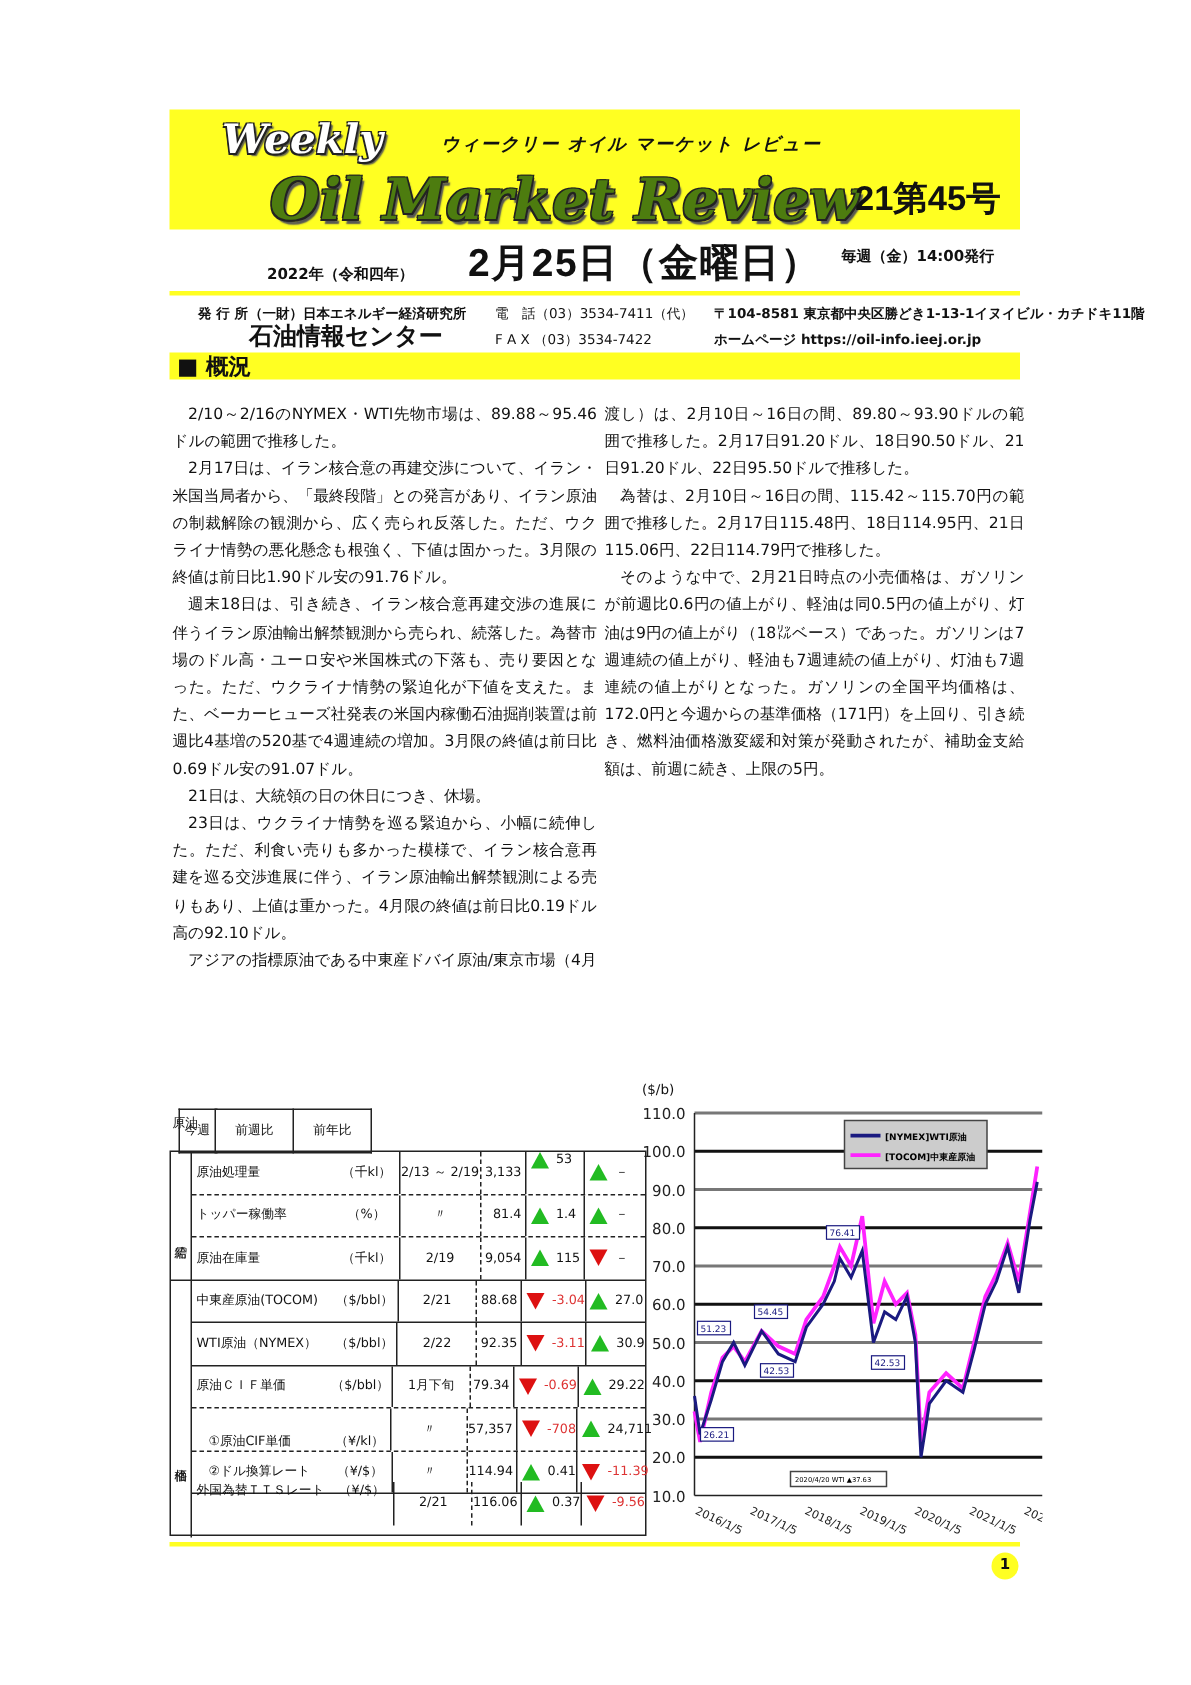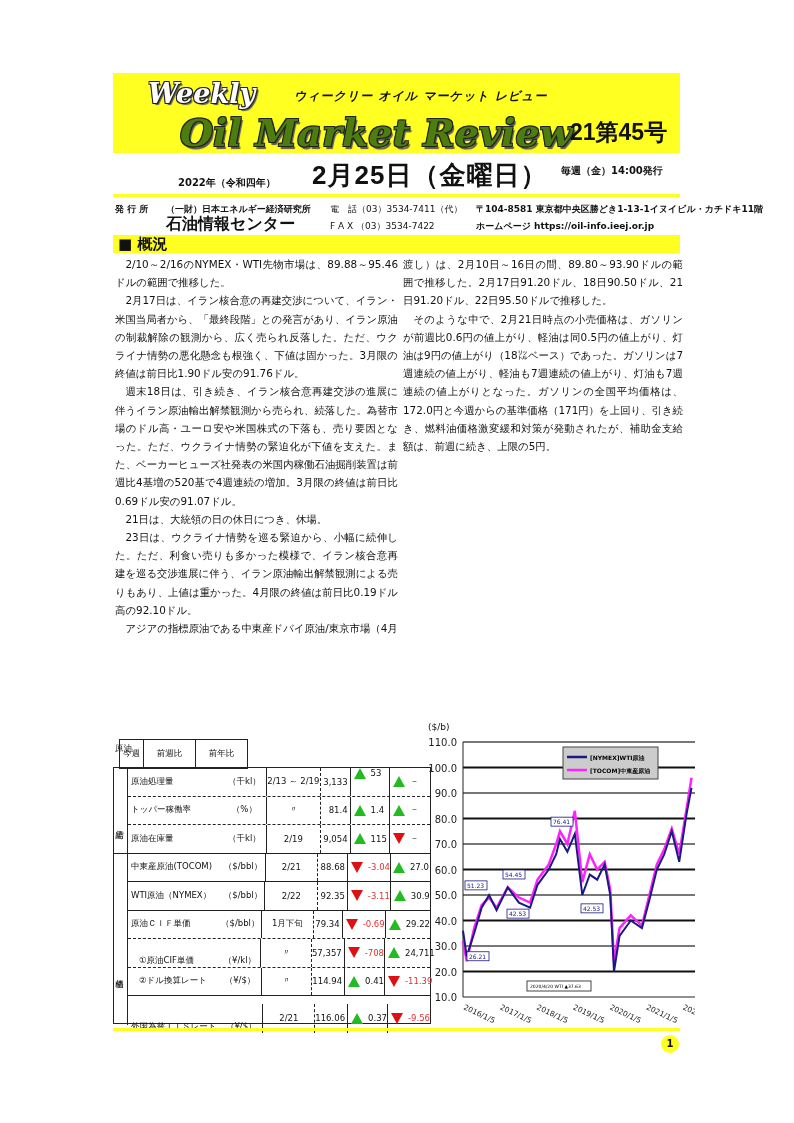--- a/index.html
+++ b/index.html
@@ -13,21 +13,21 @@
     text-shadow:1px 1px 0 #222,-1px 1px 0 #222,1px -1px 0 #222,-1px -1px 0 #222,2px 3px 1px #555; }
   .issue { left:570px; top:117px; font-family:"Liberation Sans", sans-serif; font-weight:bold; font-size:23px; }
   .year { left:178px; top:176px; font-size:10px; font-weight:bold; }
   .date { left:312px; top:158px; font-size:26px; font-weight:bold; font-family:"Liberation Sans", sans-serif; letter-spacing:1px; }
   .weeklyinfo { left:561px; top:164px; font-size:10px; font-weight:bold; }
   .hr1 { left:113px; top:194px; width:567px; height:3px; background:#ffff22; }
   .pub { font-size:9px; font-weight:bold; }
   .center-name { left:166px; top:214px; font-size:16px; font-weight:bold; }
   .secbar { left:113px; top:235px; width:567px; height:18px; background:#ffff22; }
   .sectitle { left:118px; top:235px; font-size:15px; font-weight:bold; line-height:18px; }
-  .col { font-size:10.4px; line-height:18.2px; text-align:justify; width:283px; }
+  .col { font-size:10.4px; line-height:18.2px; text-align:justify; width:283px;margin-top:12px; }
   .col p { margin:0; text-indent:1em; }
   .col p.noind { text-indent:0; }
   
   table.t { border-collapse:collapse; font-size:8.5px; position:absolute; left:113px; top:739px; }
   .t td { height:28px; padding:0 3px; white-space:nowrap; }
   .up { display:inline-block; width:0; height:0; border-left:6px solid transparent; border-right:6px solid transparent; border-bottom:11px solid #22bb22; vertical-align:middle; margin-right:5px; }
   .down { display:inline-block; width:0; height:0; border-left:6px solid transparent; border-right:6px solid transparent; border-top:11px solid #dd1111; vertical-align:middle; margin-right:5px; }
   .neg { color:#d33; }
   .footbar { left:113px; top:1028px; width:567px; height:3px; background:#ffff22; }
   .pagenum { left:661px; top:1035px; width:18px; height:18px; border-radius:50%; background:#ffff22; font-size:10px; font-weight:bold; text-align:center; line-height:18px; }
@@ -38,21 +38,21 @@
 <div class="abs banner"></div>
 <div class="abs weekly">Weekly</div>
 <div class="abs kana">ウィークリー オイル マーケット レビュー</div>
 <div class="abs omr">Oil Market Review</div>
 <div class="abs issue">21第45号</div>
 <div class="abs year">2022年（令和四年）</div>
 <div class="abs date">2月25日（金曜日）</div>
 <div class="abs weeklyinfo">毎週（金）14:00発行</div>
 <div class="abs hr1"></div>
 
-<div class="abs pub" style="left:115px;top:203px;">発 行 所</div>
+<div class="abs pub" style="left:132px;top:203px;">発 行 所</div>
 <div class="abs pub" style="left:166px;top:203px;">（一財）日本エネルギー経済研究所</div>
 <div class="abs center-name">石油情報センター</div>
 <div class="abs pub" style="left:330px;top:203px;font-weight:normal;">電　話（03）3534-7411（代）</div>
 <div class="abs pub" style="left:330px;top:220px;font-weight:normal;">F A X （03）3534-7422</div>
 <div class="abs pub" style="left:476px;top:203px;">〒104-8581 東京都中央区勝どき1-13-1イヌイビル・カチドキ11階</div>
 <div class="abs pub" style="left:476px;top:220px;">ホームページ https://oil-info.ieej.or.jp</div>
 
 <div class="abs secbar"></div>
 <div class="abs sectitle">■ 概況</div>
 
@@ -60,20 +60,21 @@
   <p>2/10～2/16のNYMEX・WTI先物市場は、89.88～95.46ドルの範囲で推移した。</p>
   <p>2月17日は、イラン核合意の再建交渉について、イラン・米国当局者から、「最終段階」との発言があり、イラン原油の制裁解除の観測から、広く売られ反落した。ただ、ウクライナ情勢の悪化懸念も根強く、下値は固かった。3月限の終値は前日比1.90ドル安の91.76ドル。</p>
   <p>週末18日は、引き続き、イラン核合意再建交渉の進展に伴うイラン原油輸出解禁観測から売られ、続落した。為替市場のドル高・ユーロ安や米国株式の下落も、売り要因となった。ただ、ウクライナ情勢の緊迫化が下値を支えた。また、ベーカーヒューズ社発表の米国内稼働石油掘削装置は前週比4基増の520基で4週連続の増加。3月限の終値は前日比0.69ドル安の91.07ドル。</p>
   <p>21日は、大統領の日の休日につき、休場。</p>
   <p>23日は、ウクライナ情勢を巡る緊迫から、小幅に続伸した。ただ、利食い売りも多かった模様で、イラン核合意再建を巡る交渉進展に伴う、イラン原油輸出解禁観測による売りもあり、上値は重かった。4月限の終値は前日比0.19ドル高の92.10ドル。</p>
   <p>アジアの指標原油である中東産ドバイ原油/東京市場（4月</p>
 </div>
 
 <div class="abs col" style="left:403px;top:255px;width:280px;">
   <p class="noind">渡し）は、2月10日～16日の間、89.80～93.90ドルの範囲で推移した。2月17日91.20ドル、18日90.50ドル、21日91.20ドル、22日95.50ドルで推移した。</p>
+  <p>為替は、2月10日～16日の間、115.42～115.70円の範囲で推移した。2月17日115.48円、18日114.95円、21日115.06円、22日114.79円で推移した。</p>
   <p>そのような中で、2月21日時点の小売価格は、ガソリンが前週比0.6円の値上がり、軽油は同0.5円の値上がり、灯油は9円の値上がり（18㍑ベース）であった。ガソリンは7週連続の値上がり、軽油も7週連続の値上がり、灯油も7週連続の値上がりとなった。ガソリンの全国平均価格は、172.0円と今週からの基準価格（171円）を上回り、引き続き、燃料油価格激変緩和対策が発動されたが、補助金支給額は、前週に続き、上限の5円。</p>
 </div>
 
 <div class="abs" style="left:115px;top:743px;font-size:8.5px;">原油</div>
 <table class="t">
   <tbody>
       <tr style="height:28px">
     <td colspan="3" style="border:none"></td>
     <td colspan="2" style="border:1px solid #222;text-align:center;">今週</td>
     <td style="border:1px solid #222;text-align:center;width:45px">前週比</td>
@@ -191,21 +192,21 @@
         <span style="width:34px;height:100%;display:flex;align-items:center;justify-content:flex-end;padding-right:2px;border-left:1px dashed #222;box-sizing:border-box">114.94</span>
         <span style="width:45px;height:100%;display:flex;align-items:center;padding-left:3px;border-left:1px solid #222;box-sizing:border-box">
           <span class="up"></span>
           <span class="">0.41</span>
         </span>
         <span style="width:46px;height:100%;display:flex;align-items:center;padding-left:3px;border-left:1px solid #222;box-sizing:border-box">
           <span class="down"></span>
           <span class="neg">-11.39</span>
         </span>
       </div>
-      <div style="position:absolute;left:14px;top:236px;width:302px;height:28.5px;border-bottom:none;display:flex;align-items:flex-end;box-sizing:border-box">
+      <div style="position:absolute;left:14px;top:220px;width:302px;height:28.5px;border-bottom:none;display:flex;align-items:flex-start;box-sizing:border-box">
         <span style="width:105px;padding-left:3px">外国為替ＴＴＳレート</span>
         <span style="width:50px;text-align:center">（¥/$）</span>
         <span style="width:60px;height:100%;display:flex;align-items:center;justify-content:center;border-left:1px solid #222">2/21</span>
         <span style="width:34px;height:100%;display:flex;align-items:center;justify-content:flex-end;padding-right:2px;border-left:1px dashed #222;box-sizing:border-box">116.06</span>
         <span style="width:45px;height:100%;display:flex;align-items:center;padding-left:3px;border-left:1px solid #222;box-sizing:border-box">
           <span class="up"></span>
           <span class="">0.37</span>
         </span>
         <span style="width:46px;height:100%;display:flex;align-items:center;padding-left:3px;border-left:1px solid #222;box-sizing:border-box">
           <span class="down"></span>

